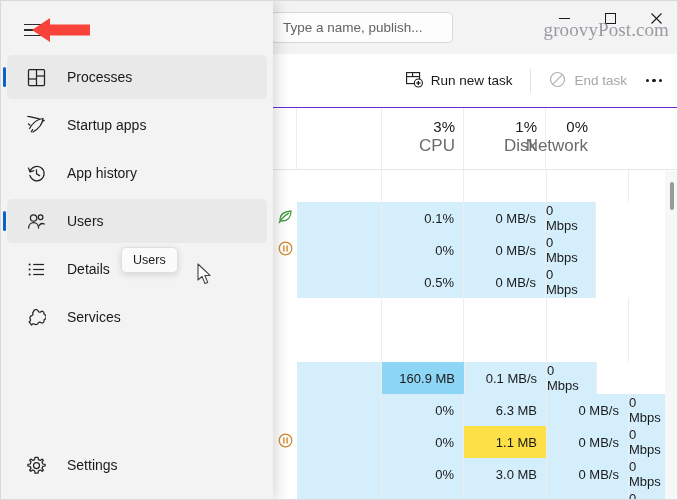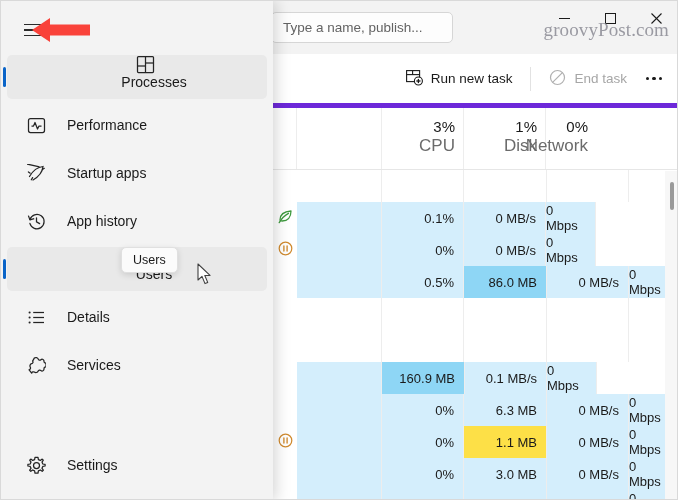--- a/index.html
+++ b/index.html
@@ -55,21 +55,21 @@
     white-space: nowrap;
     pointer-events: none;
   }
 
   
   .toolbar {
     position: absolute; left: 272px; top: 53px;
     width: 406px; height: 54px;
     background: #ffffff;
     display: flex; align-items: center;
-    border-bottom: 5px solid #6d28d9;
+    border-bottom: 1px solid #6d28d9;
     text-align: center;
   }
   .tb-spacer { flex: 1; }
   .tb-btn {
     display: flex; align-items: center; gap: 8px;
     height: 34px; padding: 0 10px;
     border-radius: 5px;
     font-size: 13.5px; color: #1a1a1a;
     white-space: nowrap;
   }
@@ -158,21 +158,21 @@
     width: 18px; height: 1.6px; background: #2a2a2a; display: block;
   }
   .navlist { position: absolute; left: 0; top: 54px; width: 272px; }
   .navitem {
     position: relative;
     display: flex; align-items: center;
     height: 44px; margin: 0 6px 4px 6px;
     border-radius: 5px;
     padding-left: 16px;
   }
-  .navitem.active { background: #e9e9e9; flex-direction: column; }
+  .navitem.active { background: #e9e9e9; }
   .navitem.active::before {
     content: ""; position: absolute; left: -4px; top: 12px;
     width: 3px; height: 20px; border-radius: 2px; background: #0a64c8;
   }
   .navitem .ico {
     width: 26px; display: flex; align-items: center; justify-content: center;
     color: #242424;
   }
   .navitem .txt {
     margin-left: 18px; font-size: 14px; color: #1a1a1a;
@@ -312,21 +312,20 @@
           </div>
           <div class="cell c-icon" style="background:#d4eefc"></div>
           <div class="cell c-cpu" style="background:#d4eefc">0%</div>
           <div class="cell c-disk" style="background:#d4eefc">0 MB/s</div>
           <div class="cell c-net" style="background:#d4eefc">0 Mbps</div>
         </div>
         <div class="row">
           <div class="cell statecol c-name"></div>
           <div class="cell c-icon" style="background:#d4eefc"></div>
           <div class="cell c-cpu" style="background:#d4eefc">0.5%</div>
-          <div class="cell c-mem" style="background:#8ed6f5">86.0 MB</div>
           <div class="cell c-disk" style="background:#d4eefc">0 MB/s</div>
           <div class="cell c-net" style="background:#d4eefc">0 Mbps</div>
         </div>
         <div class="row spacer">
           <div class="cell statecol c-name"></div>
           <div class="cell c-icon" style="background:#ffffff"></div>
           <div class="cell c-cpu" style="background:#ffffff"></div>
           <div class="cell c-mem" style="background:#ffffff"></div>
           <div class="cell c-disk" style="background:#ffffff"></div>
           <div class="cell c-net" style="background:#ffffff"></div>
@@ -405,29 +404,20 @@
               <line x1="9.5" y1="1.5" x2="9.5" y2="17.5" stroke="#242424" stroke-width="1.25" fill="none"></line>
               <line x1="9.5" y1="8" x2="17.5" y2="8" stroke="#242424" stroke-width="1.25" fill="none"></line>
               <line x1="1.5" y1="11" x2="9.5" y2="11" stroke="#242424" stroke-width="1.25" fill="none"></line>
             </svg>
           </span>
           <span class="txt">Processes</span>
         </div>
         <div class="navitem">
           <span class="ico">
             <svg width="19" height="19" viewBox="0 0 19 19">
-              <rect x="1.5" y="2.5" width="16" height="14" rx="2" stroke="#242424" stroke-width="1.25" fill="none"></rect>
-              <polyline points="4.5,10 6.5,10 8,6.5 10.5,13 12,10 14.5,10" stroke="#242424" stroke-width="1.25" fill="none" stroke-linejoin="round"></polyline>
-            </svg>
-          </span>
-          <span class="txt">Performance</span>
-        </div>
-        <div class="navitem">
-          <span class="ico">
-            <svg width="19" height="19" viewBox="0 0 19 19">
               <path d="M2.5,12.5 C6,6.5 11,3 16,2.5 C15.5,7.5 12,12.5 6,16" stroke="#242424" stroke-width="1.25" fill="none" stroke-linecap="round"></path>
               <line x1="12.5" y1="2.9" x2="16,2.5" stroke="#242424" stroke-width="1.25" fill="none"></line>
               <path d="M3.2,9.2 L1.4,7.9 M5.6,13.6 L4.3,15.8 M15.4,5.6 L17.3,4.3" stroke="#242424" stroke-width="1.25" fill="none" stroke-linecap="round"></path>
             </svg>
           </span>
           <span class="txt">Startup apps</span>
         </div>
         <div class="navitem">
           <span class="ico">
             <svg width="19" height="19" viewBox="0 0 19 19">

